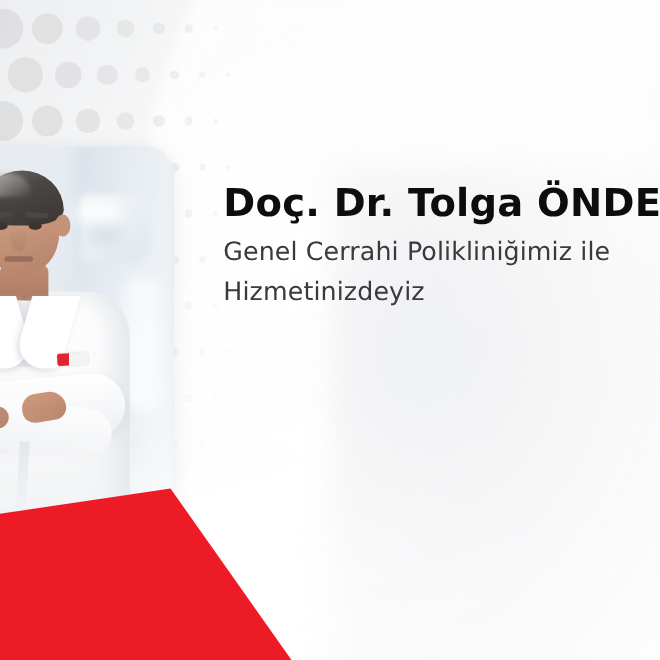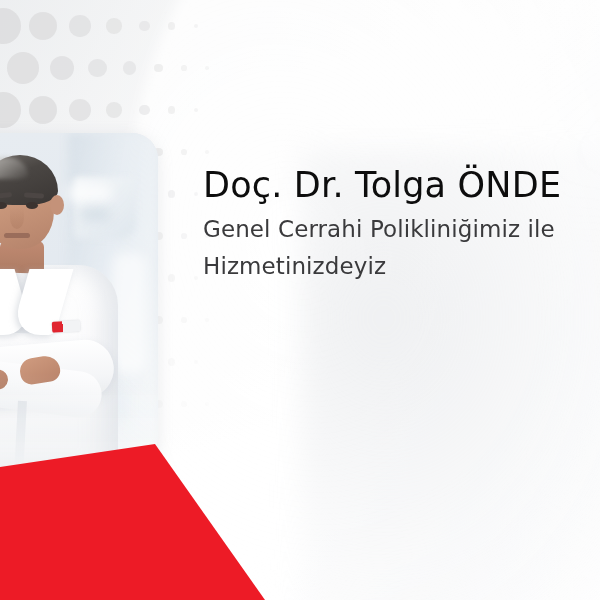--- a/index.html
+++ b/index.html
@@ -221,21 +221,21 @@
     left: 0; top: 430px;
     width: 290px; height: 175px;
   }
 
   
   .title {
     position: absolute;
     left: 203px;
     top: 166px;
     font-size: 35px;
-    font-weight: 400;
+    font-weight: 700;
     letter-spacing: 0.2px;
     color: #0d0d0d;
     white-space: nowrap;
     line-height: 1.12;
   }
   .subtitle {
     position: absolute;
     left: 203px;
     top: 211px;
     width: 430px;

